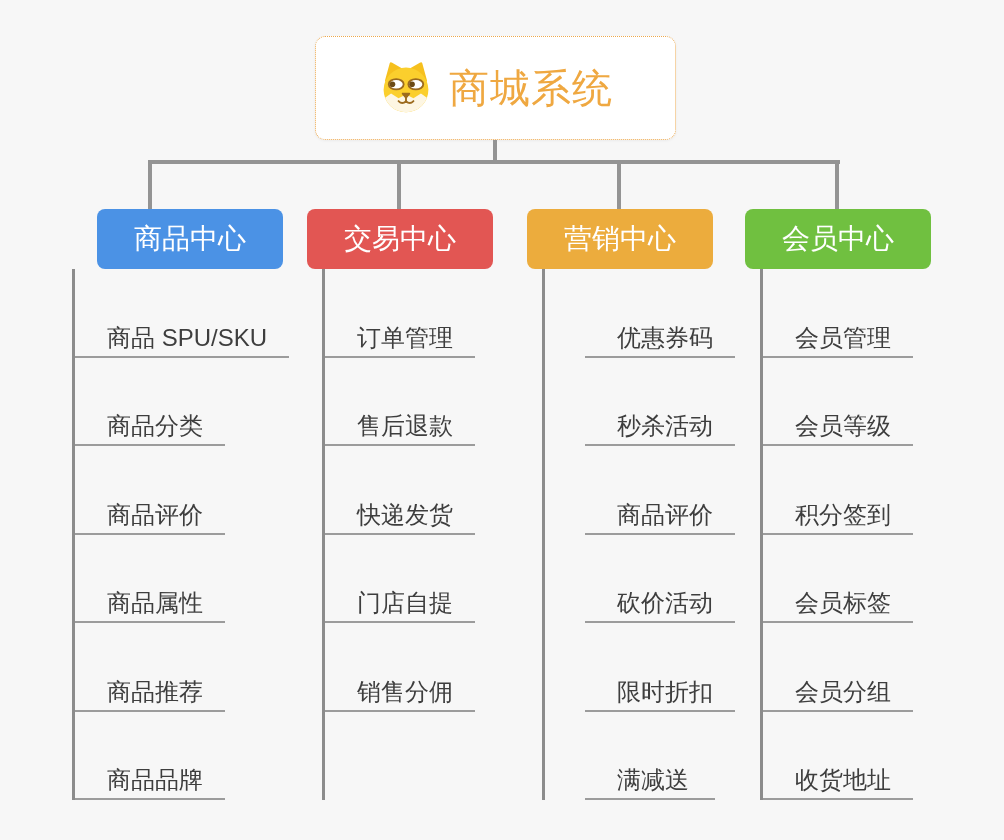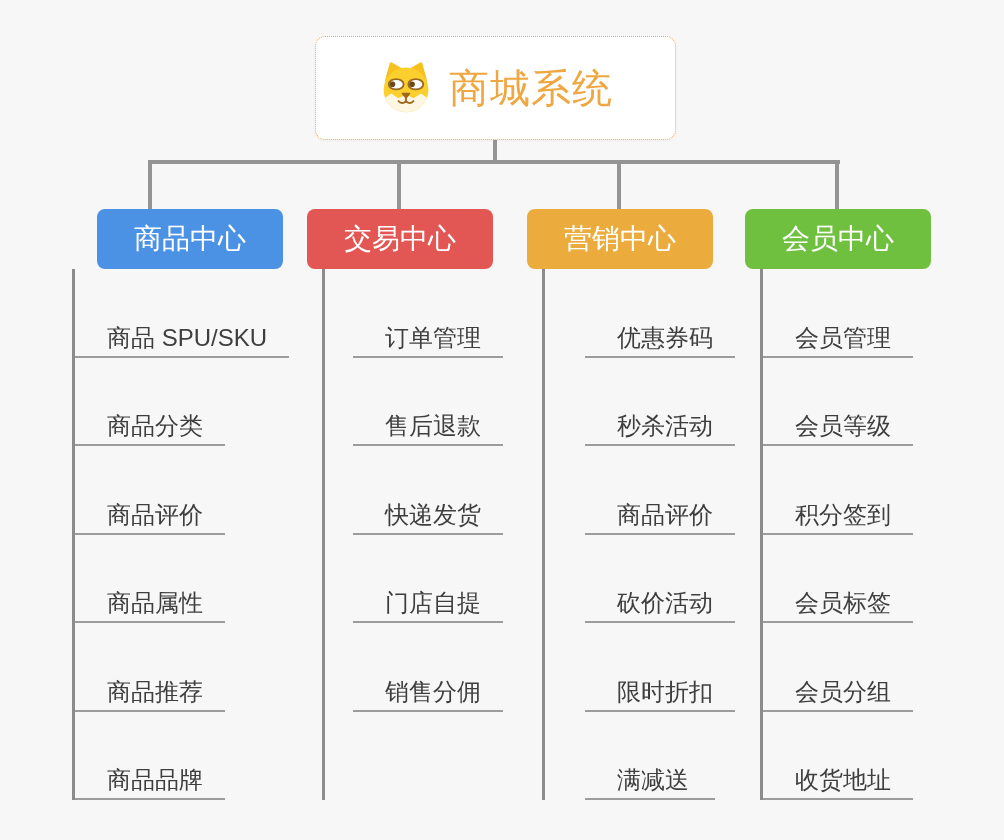--- a/index.html
+++ b/index.html
@@ -68,21 +68,21 @@
   .branch-3 { left: 745px; }
 
   
   .column {
     position: absolute;
     top: 269px;
     height: 531px;
     border-left: 3px solid #8c8c8c;
   }
   .column-0 { left: 72px; }
-  .column-1 { left: 322px; padding-left: 28px; }
+  .column-1 { left: 322px; }
   .column-2 { left: 542px; padding-left: 40px; }
   .column-3 { left: 760px; }
 
   .leaf {
     height: 88.5px;
     display: flex;
     align-items: flex-end;
     width: fit-content;
     min-width: 130px;
     padding: 0 22px 4px 32px;

